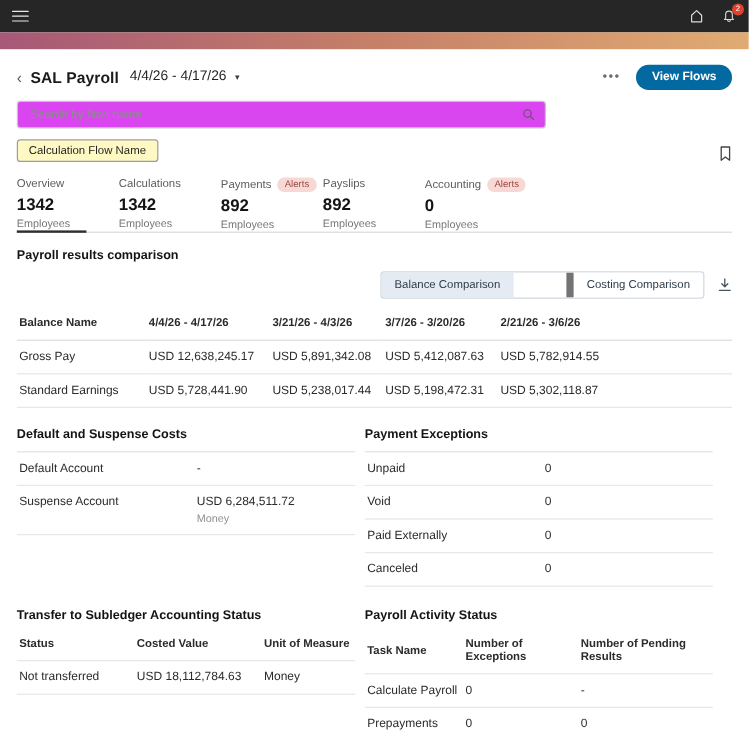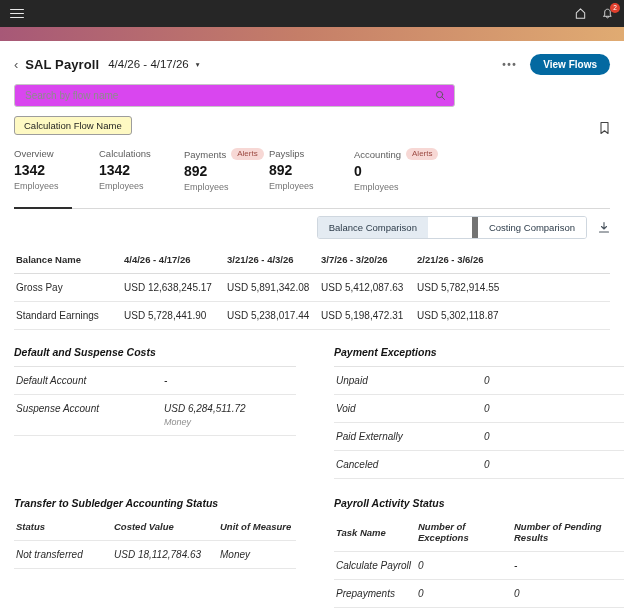--- a/index.html
+++ b/index.html
@@ -40,21 +40,21 @@
     font-family:inherit; background:transparent; }
   .search-box input::placeholder { color:#8c8c8c; }
 
   .chip-row { margin-top:9px; display:flex; justify-content:space-between; align-items:flex-end; }
   .chip { border:1px solid #9d9d9d; border-radius:3px; background:#fef9c3; font-size:9.5px;
     color:#1f1f1f; padding:3px 9px; cursor:pointer; font-family:inherit; }
   .bookmark-btn { cursor:pointer; display:flex; }
 
   
   .tabs { display:flex; margin-top:13px; border-bottom:1px solid #d9d9d9; }
-  .tab { width:85px; padding-bottom:16px; position:relative; cursor:pointer; }
+  .tab { width:85px; padding-bottom:1px; position:relative; cursor:pointer; }
   .tab-head { display:flex; align-items:center; white-space:nowrap; }
   .tab-label { font-size:9.5px; color:#5d5d5d; }
   .alert-badge { background:#f7d8d5; color:#9c4a42; font-size:8px; border-radius:8px;
     padding:1px 6px 2px; margin-left:5px; }
   .tab-count { font-size:14px; font-weight:bold; margin-top:3px; color:#141414; }
   .tab-unit { font-size:9px; color:#757575; margin-top:3px; }
   .tab.active::after { content:""; position:absolute; left:0; bottom:-1px; width:58px; height:2.5px; background:#2e2e2e; }
 
   
   .section-title { font-size:10.5px; font-weight:bold; margin-top:13px; color:#141414; }
@@ -66,21 +66,21 @@
   .download-btn { cursor:pointer; display:flex; }
 
   table { border-collapse:collapse; }
   .cmp-table { width:100%; margin-top:7px; }
   .cmp-table th { text-align:left; font-size:9.5px; font-weight:bold; color:#2b2b2b;
     padding:8px 4px 8px 2px; border-bottom:1px solid #dcdcdc; }
   .cmp-table td { text-align:left; font-size:10px; color:#2b2b2b;
     padding:8px 4px 8px 2px; border-bottom:1px solid #e7e7e7; }
 
   
-  .two-col { display:grid; grid-template-columns:282px 290px; column-gap:38px; margin-top:16px; align-items:start;font-style:italic; }
+  .two-col { display:grid; grid-template-columns:282px 290px; column-gap:8px; margin-top:16px; align-items:start; }
   .block-title { font-size:10.5px; font-weight:bold; color:#141414; padding-bottom:8px; border-bottom:1px solid #e2e2e2; }
   .kv-row { display:flex; border-bottom:1px solid #e7e7e7; padding:8px 2px; font-size:10px; color:#2b2b2b; }
   .kv-label { width:148px; flex:none; }
   .kv-sub { font-size:9px; color:#8f8f8f; margin-top:3px; }
 
   .mini-table { width:100%; margin-top:0; }
   .mini-table th { text-align:left; font-size:9.5px; font-weight:bold; color:#2b2b2b;
     padding:8px 2px; border-bottom:1px solid #e7e7e7; }
   .mini-table td { text-align:left; font-size:10px; color:#2b2b2b;
     padding:8px 2px; border-bottom:1px solid #e7e7e7; }
@@ -178,20 +178,21 @@
     <div class="tab">
       <div class="tab-head">
         <span class="tab-label">Accounting</span>
         <span class="alert-badge">Alerts</span>
       </div>
       <div class="tab-count">0</div>
       <div class="tab-unit">Employees</div>
     </div>
   </div>
 
+  <div class="section-title">Payroll results comparison</div>
 
   <div class="comparison-controls">
     <div class="seg-group">
       <button class="seg selected">Balance Comparison</button>
       <button class="seg">Costing Comparison</button>
     </div>
     <span class="download-btn">
       <svg width="12" height="13" viewBox="0 0 12 13">
           <path class="stroke" d="M6 1.5 L6 7.5 M3.5 5.5 L6 8 L8.5 5.5 M1.5 11 L10.5 11" stroke="#4a545e" stroke-width="1.1"></path>
         </svg>

